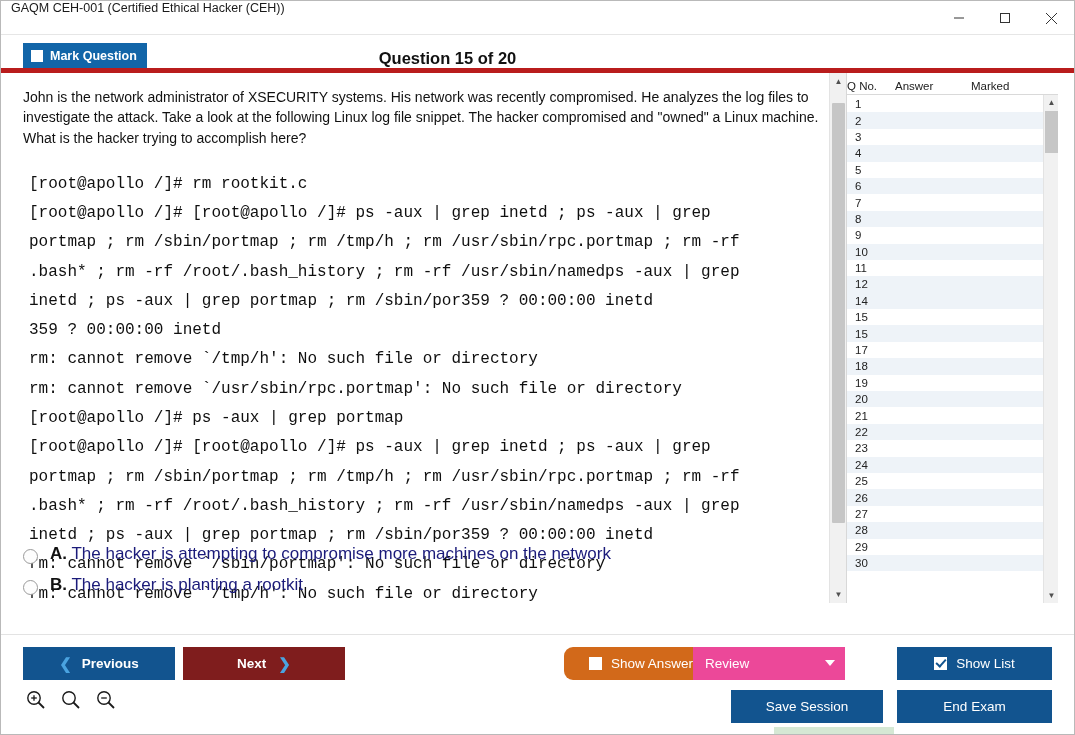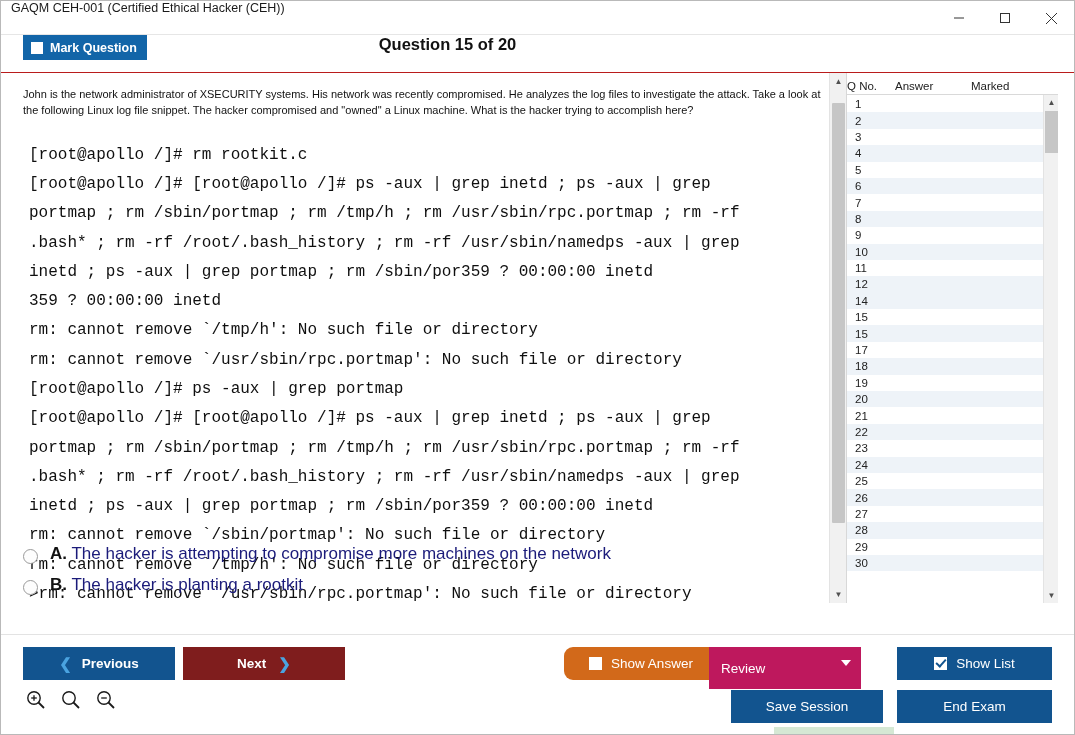--- a/index.html
+++ b/index.html
@@ -46,22 +46,22 @@
     background: transparent;
     border: none;
   }
   .winbtn svg { display: block; }
 
   
   .headerrow {
     height: 38px;
     position: relative;
     display: flex;
-    align-items: flex-start;
-    border-bottom: 1px solid #b91c1c;
+    align-items: flex-end;
+    border-bottom: 5px solid #b91c1c;
   }
   .markbtn {
     margin-left: 22px;
     height: 25px;
     background: #1265a8;
     color: #ffffff;
     font-size: 12.5px;
     font-weight: bold;
     display: flex;
     align-items: center;
@@ -96,21 +96,21 @@
   
   .qpanel {
     position: relative;
     width: 845px;
     border-right: 0;
     overflow: hidden;
     background: #ffffff;
   }
   .qtext {
     padding: 14px 22px 0 22px;
-    font-size: 11px;
+    font-size: 14px;
     line-height: 1.45;
     color: #111111;
   }
   .qcode {
     margin: 22px 0 0 28px;
     font-family: "Liberation Mono", "DejaVu Sans Mono", monospace;
     font-size: 16px;
     line-height: 1.83;
     color: #0f0f0f;
     white-space: pre;
@@ -261,23 +261,23 @@
     background: #d2691a;
     border-radius: 9px;
   }
   .btn-showanswer .sq {
     width: 13px; height: 13px;
     background: #ffffff;
     margin-right: 9px;
     display: inline-block;
   }
   .btn-review {
-    left: 708px; top: 12px;
-    width: 152px; height: 42px;
-    background: #be185d;
+    left: 692px; top: 12px;
+    width: 152px; height: 33px;
+    background: #ec4899;
     justify-content: flex-start;
     padding-left: 12px;
   }
   .btn-review .caret {
     position: absolute;
     right: 10px; top: 13px;
     width: 0; height: 0;
     border-left: 5px solid transparent;
     border-right: 5px solid transparent;
     border-top: 6px solid #ffffff;

